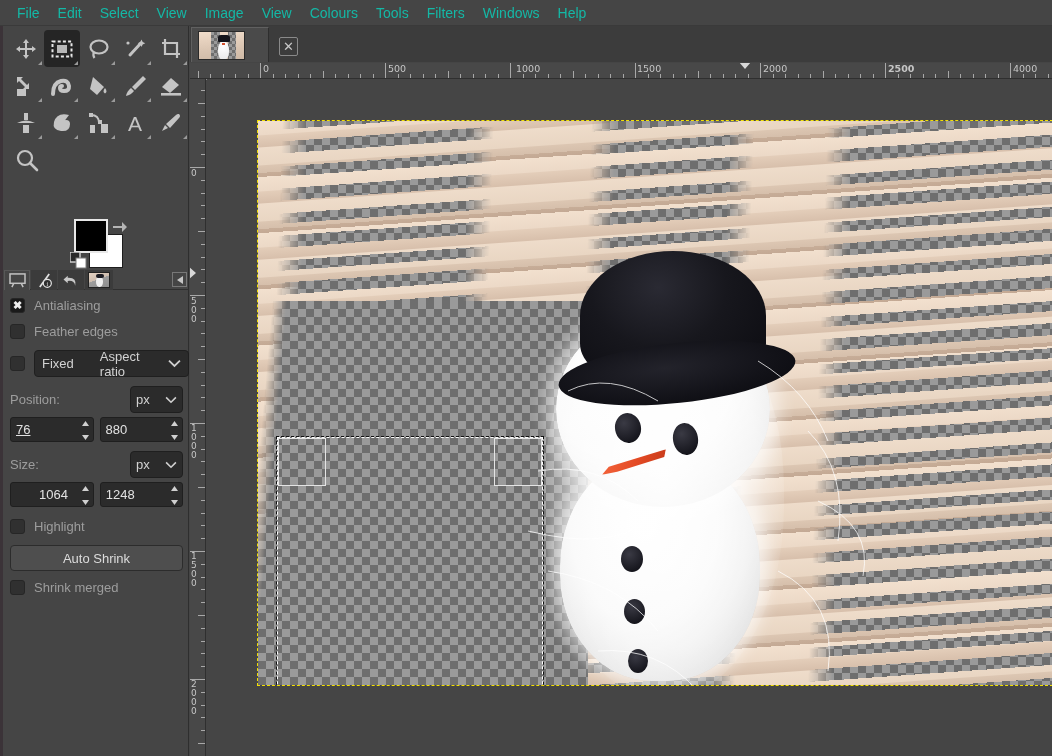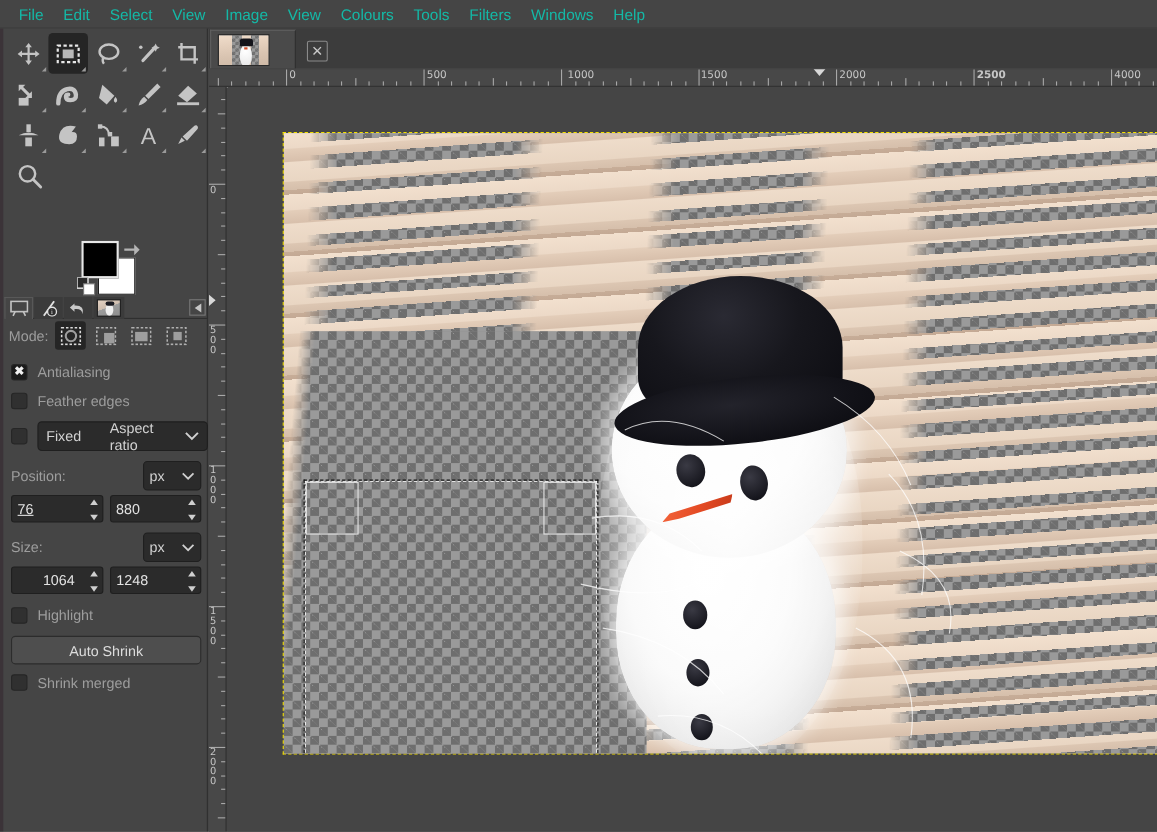--- a/index.html
+++ b/index.html
@@ -380,47 +380,20 @@
       </div>
       <div id="dockmenu">
         <div style="width:0;height:0;border-top:4px solid transparent;border-bottom:4px solid transparent;
                     border-right:6px solid #c6c6c6;"></div>
       </div>
     </div>
 
     <div id="tooloptions">
 
 
-      <div id="moderow">
-        <span class="lbl">Mode:</span>
-        <div class="modebtn on">
-          <svg width="19" height="17" viewBox="0 0 20 18">
-            <rect x="1" y="1" width="18" height="16" fill="none" stroke="#dcdcdc" stroke-width="1.6" stroke-dasharray="2.4 1.8"></rect>
-            <circle cx="10" cy="9" r="5" fill="none" stroke="#9e9e9e" stroke-width="2"></circle>
-          </svg>
-        </div>
-        <div class="modebtn">
-          <svg width="19" height="17" viewBox="0 0 20 18">
-            <rect x="1" y="1" width="18" height="16" fill="none" stroke="#b0b0b0" stroke-width="1.5" stroke-dasharray="2.4 1.8"></rect>
-            <rect x="8" y="6" width="10" height="10" fill="#9e9e9e"></rect>
-          </svg>
-        </div>
-        <div class="modebtn">
-          <svg width="19" height="17" viewBox="0 0 20 18">
-            <rect x="1" y="1" width="18" height="16" fill="none" stroke="#b0b0b0" stroke-width="1.5" stroke-dasharray="2.4 1.8"></rect>
-            <rect x="4" y="5" width="12" height="9" fill="#9e9e9e"></rect>
-          </svg>
-        </div>
-        <div class="modebtn">
-          <svg width="19" height="17" viewBox="0 0 20 18">
-            <rect x="1" y="1" width="18" height="16" fill="none" stroke="#b0b0b0" stroke-width="1.5" stroke-dasharray="2.4 1.8"></rect>
-            <rect x="7" y="5" width="8" height="8" fill="#9e9e9e"></rect>
-          </svg>
-        </div>
-      </div>
 
       <div class="chkrow">
         <span class="chk on">
             <span class="x">✖</span>
           </span>
         <span class="lbl-dim">Antialiasing</span>
       </div>
       <div class="chkrow">
         <span class="chk"></span>
         <span class="lbl-dim">Feather edges</span>

